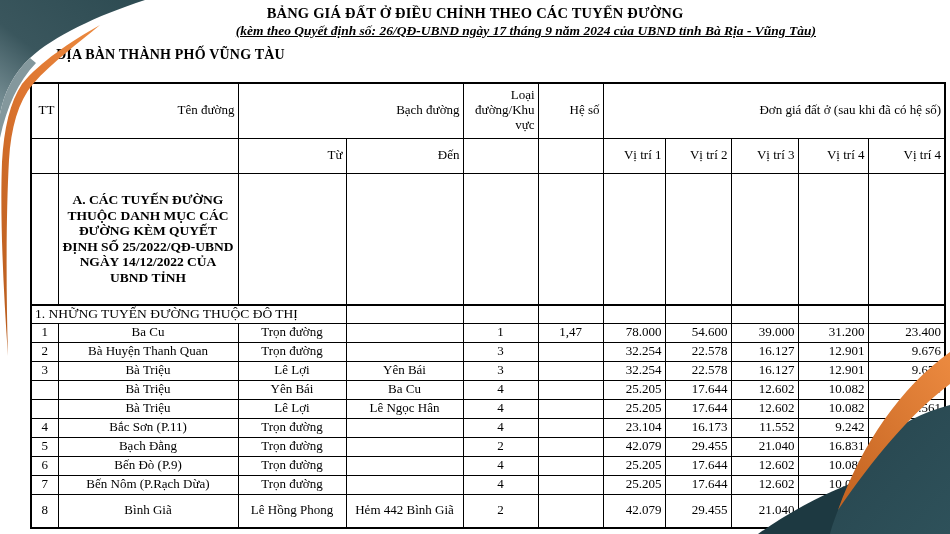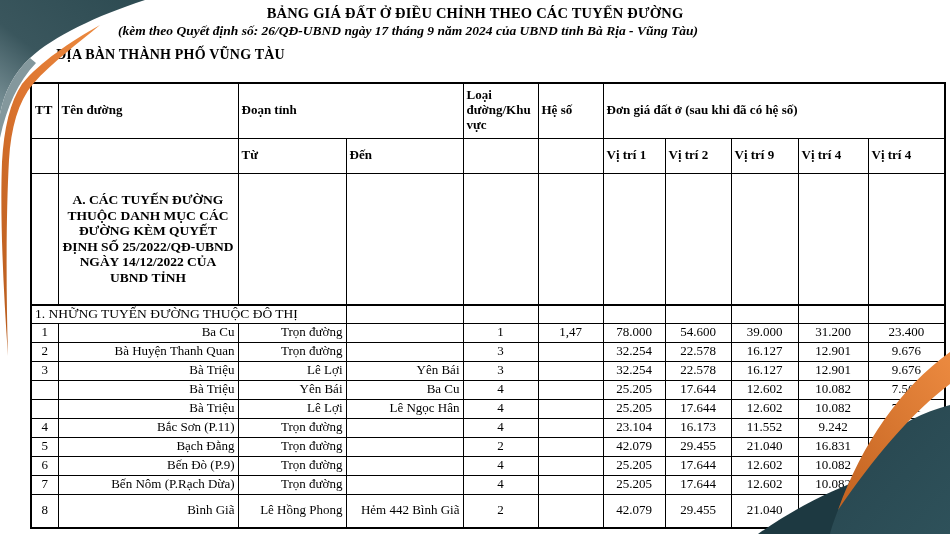--- a/index.html
+++ b/index.html
@@ -6,22 +6,22 @@
   .page{
     position:relative;width:950px;height:534px;overflow:hidden;background:#fff;
     font-family:"Liberation Serif","DejaVu Serif",serif;color:#000;
   }
   
   .title{
     position:absolute;top:5px;left:0;width:950px;text-align:center;
     font-size:14.5px;font-weight:bold;letter-spacing:.2px;
   }
   .subtitle{
-    position:absolute;top:23px;left:0;width:816px;text-align:center;
-    font-size:13.5px;font-weight:bold;font-style:italic;
+    position:absolute;top:23px;left:0;width:816px;text-align:right;
+    font-size:13.5px;font-weight:bold;font-style:italic;text-decoration:underline;
   }
   .region{
     position:absolute;top:47px;left:56px;
     font-size:14px;font-weight:bold;letter-spacing:.2px;white-space:nowrap;
   }
   
   .logo{
     position:absolute;top:12px;right:6px;z-index:5;
     font-family:"Liberation Sans","DejaVu Sans",sans-serif;
     font-weight:800;font-size:56px;line-height:1;letter-spacing:-3px;
@@ -40,26 +40,26 @@
     vertical-align:middle;line-height:1.15;
   }
   table.price{border:2px solid #000;}
   tr.h1{height:55px;}
   tr.h2{height:35px;padding-left:40px;}
   tr.rowA{height:132px;border-radius:32px;}
   tr.sec1{height:18px;}
   tr.r{height:19px;}
   tr.r8{height:34px;vertical-align:top;}
   tr.r8 td{vertical-align:middle;}
-  th{font-weight:bold;text-align:left;}
+  th{font-weight:normal;text-align:right;}
   th.wrapAny{overflow-wrap:anywhere;word-break:break-word;line-height:1.25;padding:0 2px;}
   td.c-tt{text-align:center;}
-  td.c-name,td.c-from,td.c-to{text-align:right;padding-left:4px;margin-left:44px;}
+  td.c-name,td.c-from,td.c-to{text-align:center;padding-left:4px;margin-left:44px;}
   td.c-type,td.c-coef{text-align:center;}
-  td.c-num{text-align:center;padding-right:7px;}
+  td.c-num{text-align:right;padding-right:7px;}
   td.secA{
     font-weight:bold;text-align:center;font-size:13.5px;line-height:1.6;padding:0 8px;
   }
   td.sec1cell{font-weight:normal;text-align:left;font-size:13.5px;padding-left:2px;}
   tr.sec1 td{border-top:2px solid #000;}
   
   .deco{
     position:absolute;inset:0;width:950px;height:534px;
     z-index:30;pointer-events:none;
   }
@@ -85,35 +85,35 @@
         <col style="width:62px">
         <col style="width:66px">
       <col style="width:67px">
         <col style="width:70px">
         <col style="width:77px">
     </colgroup>
     <thead>
       <tr class="h1">
         <th>TT</th>
         <th>Tên đường</th>
-        <th colspan="2">Đoạn tỉnh</th>
+        <th colspan="2">Bạch đường</th>
         <th class="wrapAny">Loại đường/Khu vực</th>
         <th>Hệ số</th>
         <th colspan="5">Đơn giá đất ở (sau khi đã có hệ số)</th>
       </tr>
       <tr class="h2">
         <th></th>
         <th></th>
         <th>Từ</th>
         <th>Đến</th>
         <th></th>
         <th></th>
         <th>Vị trí 1</th>
         <th>Vị trí 2</th>
-        <th>Vị trí 9</th>
+        <th>Vị trí 3</th>
         <th>Vị trí 4</th>
         <th>Vị trí 4</th>
       </tr>
     </thead>
     <tbody>
       <tr class="rowA">
         <td></td>
         <td class="secA">A. CÁC TUYẾN ĐƯỜNG THUỘC DANH MỤC CÁC ĐƯỜNG KÈM QUYẾT ĐỊNH SỐ 25/2022/QĐ-UBND NGÀY 14/12/2022 CỦA UBND TỈNH</td>
         <td></td>
         <td></td>

